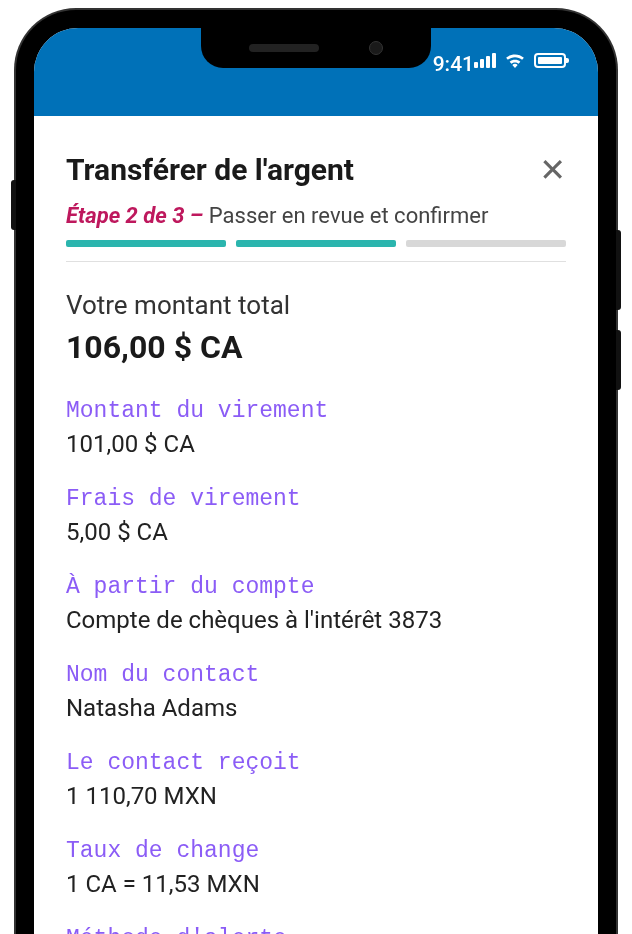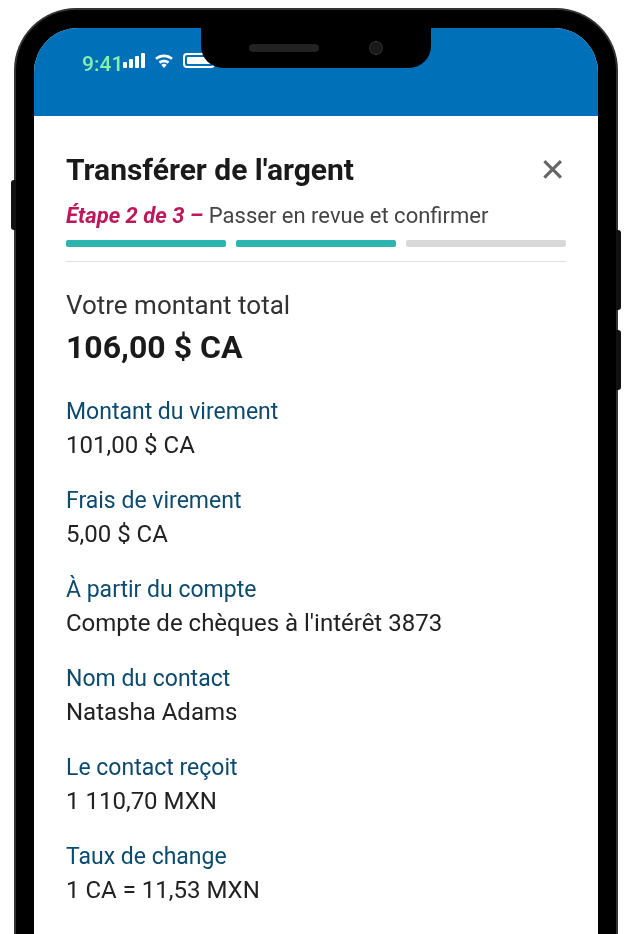--- a/index.html
+++ b/index.html
@@ -81,23 +81,23 @@
       width: 5px;
       height: 60px;
       background: #111;
       border-radius: 0 3px 3px 0;
     }
     .status-bar {
       background: #0071b8;
       height: 88px;
       display: flex;
       align-items: flex-start;
-      justify-content: flex-start;
+      justify-content: flex-end;
       padding: 24px 32px 0 48px;
-      color: #86efac;
+      color: #ffffff;
     }
     .time {
       font-size: 21px;
       font-weight: 500;
     }
     .status-icons {
       display: flex;
       align-items: center;
       gap: 8px;
     }
@@ -202,22 +202,23 @@
       font-size: 32px;
       font-weight: 700;
       color: #1a1a1a;
       margin-bottom: 32px;
     }
     .field {
       margin-bottom: 28px;
     }
     .field-label {
       font-size: 23px;
-      color: #0c4a6e;
+      color: #8b5cf6;
       margin-bottom: 6px;
+      font-family: Liberation Mono, monospace;
     }
     .field-value {
       font-size: 24px;
       color: #222;
     }
   </style>
 </head>
 <body>
 
 <div class="phone-frame">

